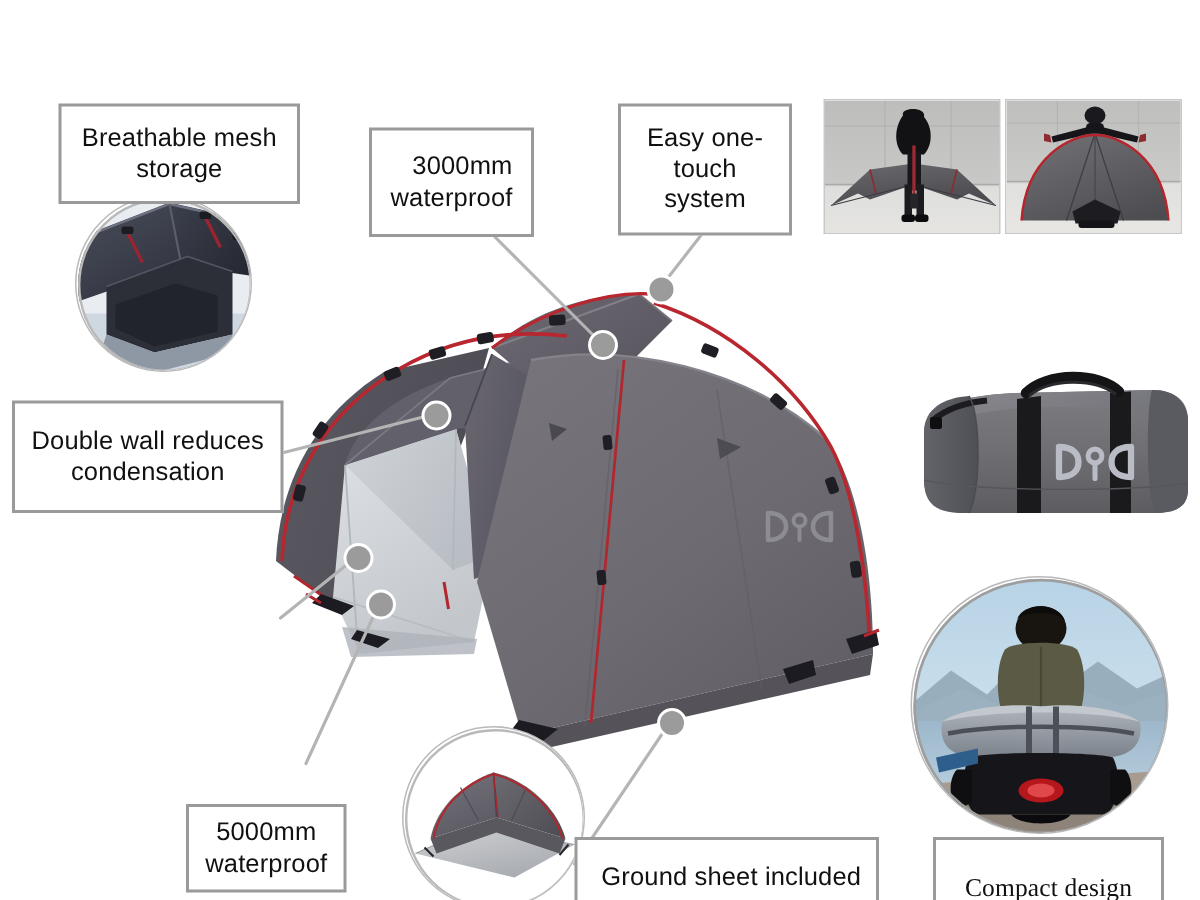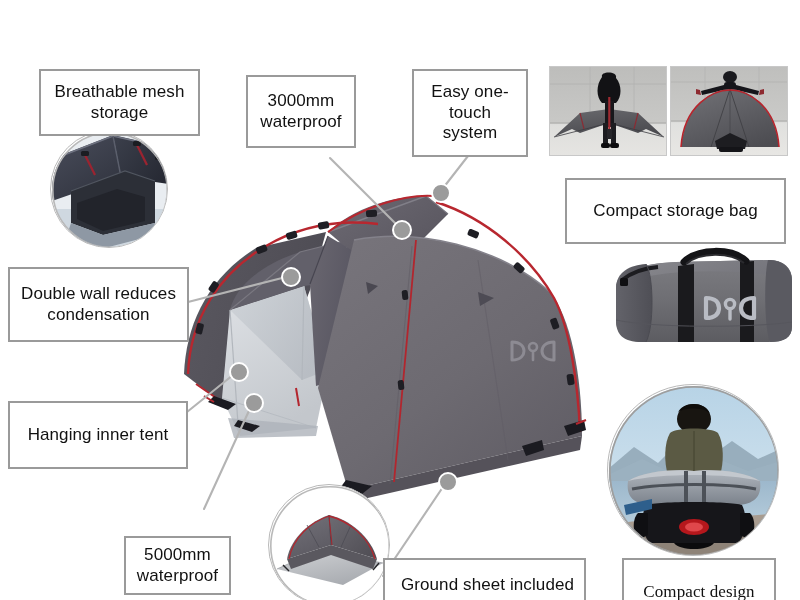--- a/index.html
+++ b/index.html
@@ -508,48 +508,42 @@
   <div class="dot" style="left:244px; top:349px; width:20px; height:20px;"></div>
   <div class="dot" style="left:438px; top:428px; width:20px; height:20px;"></div>
 
   <div class="callout" style="left:39px; top:25px; width:161px; height:67px;">
     <span>
       <span>Breathable mesh</span>
       <span>storage</span>
     </span>
   </div>
 
-  <div class="callout" style="left:246px; top:31px; width:110px; height:73px;">
+  <div class="callout" style="left:246px; top:41px; width:110px; height:73px;text-align:right;">
     <span>
       <span>3000mm</span>
       <span>waterproof</span>
     </span>
   </div>
 
   <div class="callout" style="left:412px; top:25px; width:116px; height:88px;">
     <span>
       <span>Easy one-touch</span>
       <span>system</span>
     </span>
   </div>
 
-  <div class="callout" style="left:565px; top:134px; width:221px; height:66px;">
-    <span>Compact storage bag</span>
-  </div>
 
   <div class="callout" style="left:8px; top:223px; width:181px; height:75px;align-items:center;">
     <span>
       <span>Double wall reduces</span>
       <span>condensation</span>
     </span>
   </div>
 
-  <div class="callout" style="left:8px; top:357px; width:180px; height:68px;">
-    <span>Hanging inner tent</span>
-  </div>
 
   <div class="callout" style="left:124px; top:492px; width:107px; height:59px;">
     <span>
       <span>5000mm</span>
       <span>waterproof</span>
     </span>
   </div>
 
   <div class="callout" style="left:383px; top:514px; width:203px; height:55px;padding-left:12px;">
     <span>Ground sheet included</span>

